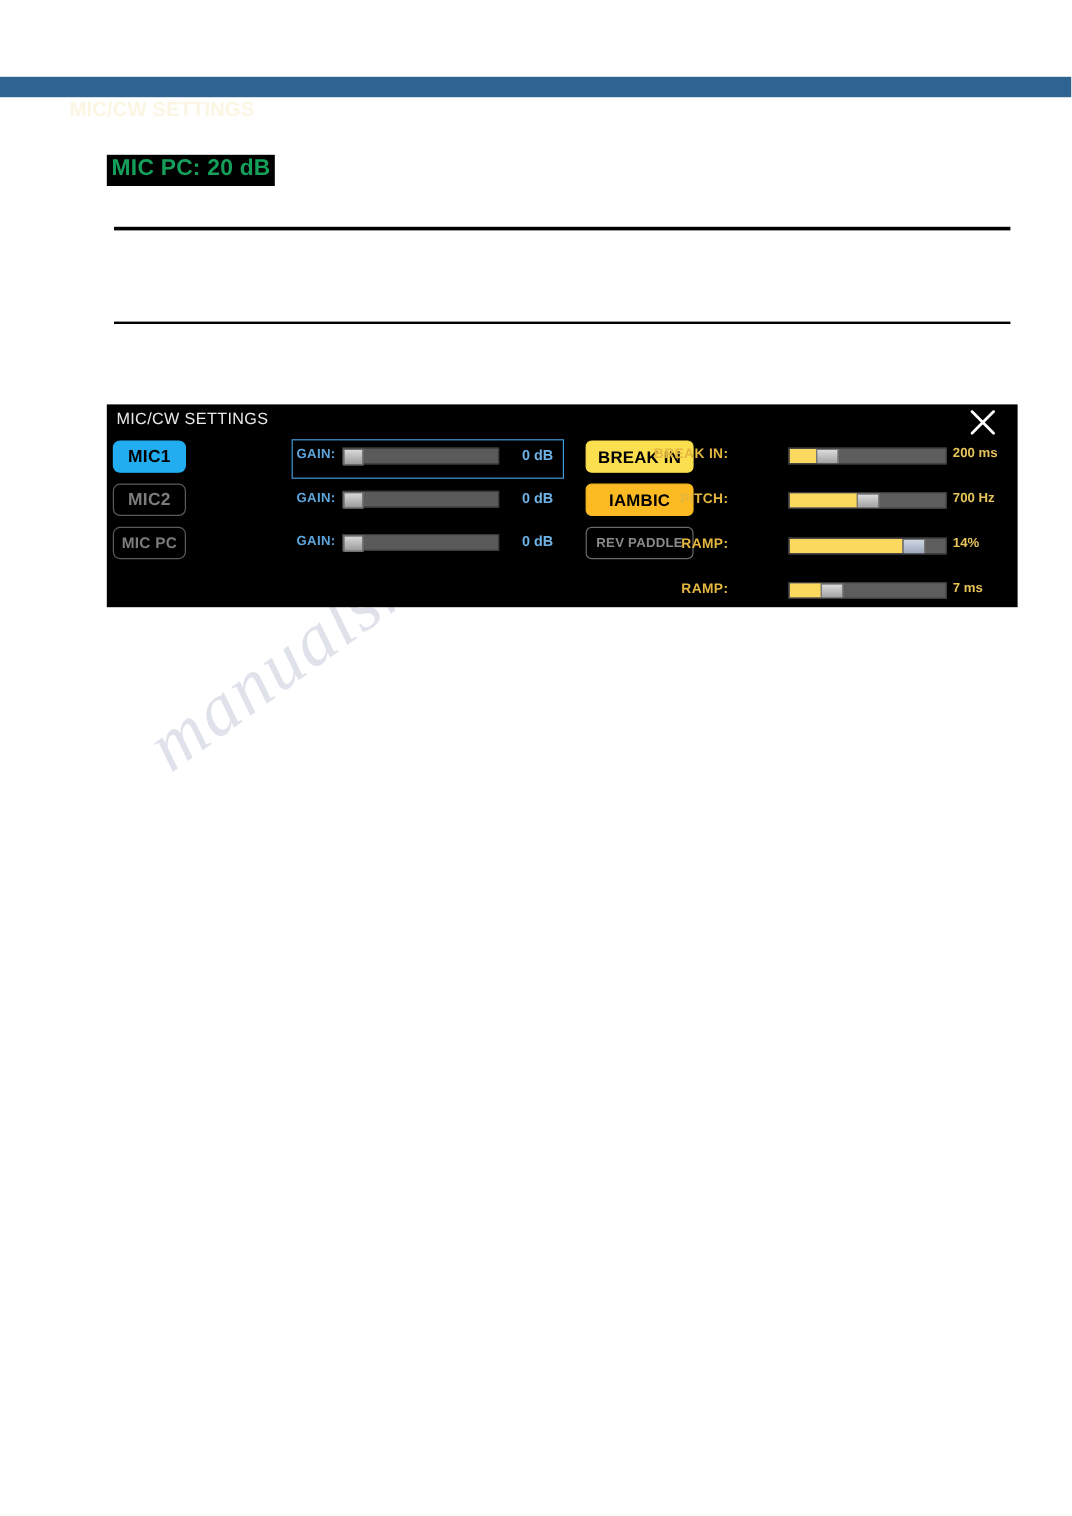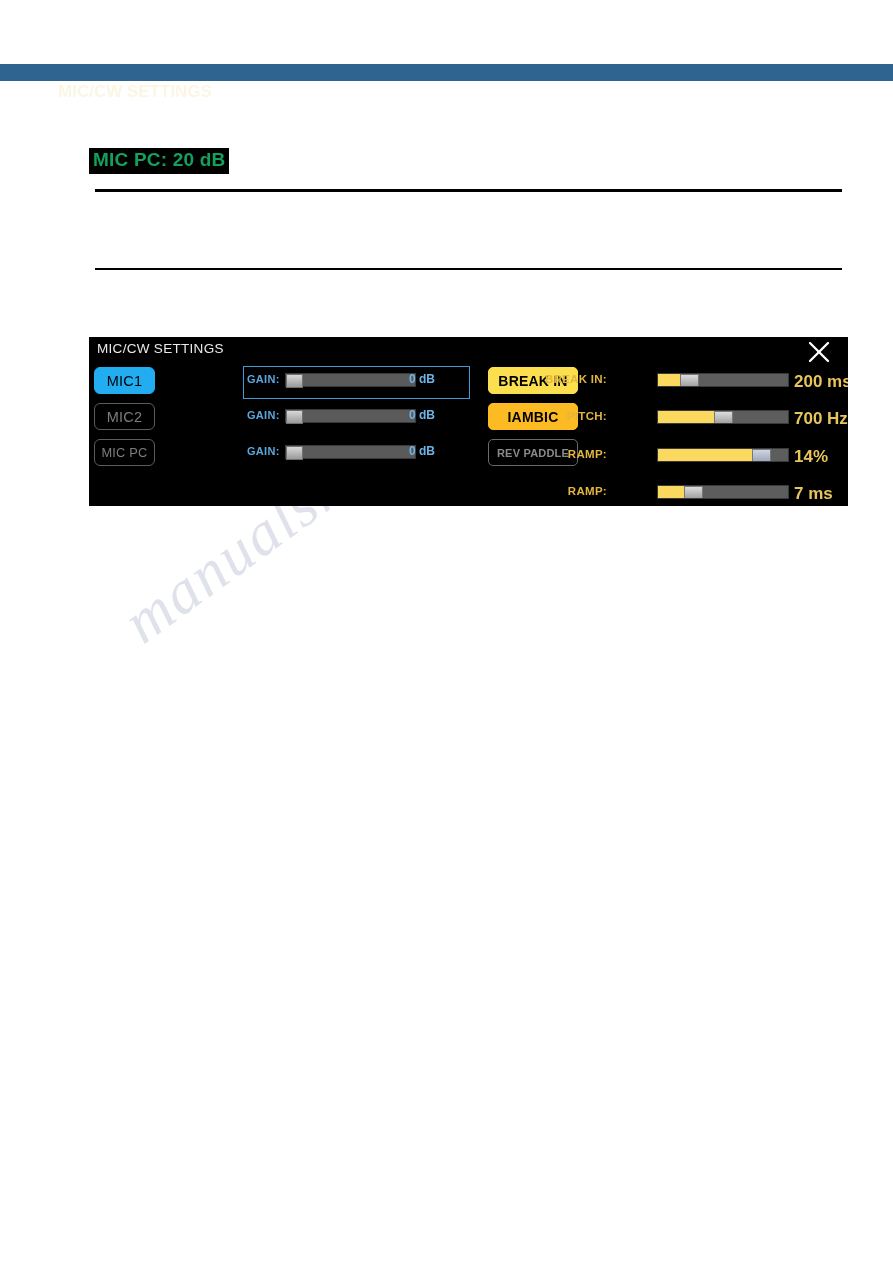--- a/index.html
+++ b/index.html
@@ -62,21 +62,21 @@
     font-weight: bold;
     color: rgba(250, 244, 222, 0.85);
     white-space: nowrap;
     z-index: 3;
   }
 
   
   #mic-pc-caption {
     position: absolute;
     left: 89px;
-    top: 148px;
+    top: 129px;
     background: #000000;
     color: #14a05a;
     font-size: 19px;
     font-weight: bold;
     padding: 1px 4px 3px 4px;
     letter-spacing: 0.2px;
     white-space: nowrap;
     z-index: 4;
   }
 
@@ -133,21 +133,21 @@
   #mic-row-2 { top: 102px; }
 
   .mic-btn {
     position: absolute;
     left: 5px;
     top: 0;
     width: 61px;
     height: 27px;
     border-radius: 6px;
     font-size: 14.5px;
-    font-weight: normal;
+    font-weight: bold;
     letter-spacing: 0.2px;
     display: flex;
     align-items: center;
     justify-content: center;
     cursor: pointer;
     white-space: nowrap;
     text-align: center;
   }
   .mic-btn.active {
     background: #22adf0;
@@ -195,21 +195,21 @@
     position: absolute;
     left: 0;
     top: 0;
     width: 17px;
     height: 14px;
     background: linear-gradient(to bottom, #d8d8d8, #9a9a9a);
     border: 1px solid #707070;
   }
   .gain-value {
     position: absolute;
-    left: 320px;
+    left: 346px;
     top: 5px;
     font-size: 12px;
     color: #6fb3e6;
     font-weight: bold;
     white-space: nowrap;
   }
 
   
   .cw-btn {
     position: absolute;
@@ -285,21 +285,21 @@
     background: linear-gradient(to bottom, #dcdcdc, #9c9c9c);
     border: 1px solid #777777;
   }
   .cw-thumb.bluish {
     background: linear-gradient(to bottom, #cfd6e4, #9aa3b8);
   }
   .cw-value {
     position: absolute;
     left: 705px;
     top: 2px;
-    font-size: 17px;
+    font-size: 11px;
     color: #e8c55a;
     font-weight: bold;
     white-space: nowrap;
   }
 </style>
 </head>
 <body>
 
 <div id="page">
 

